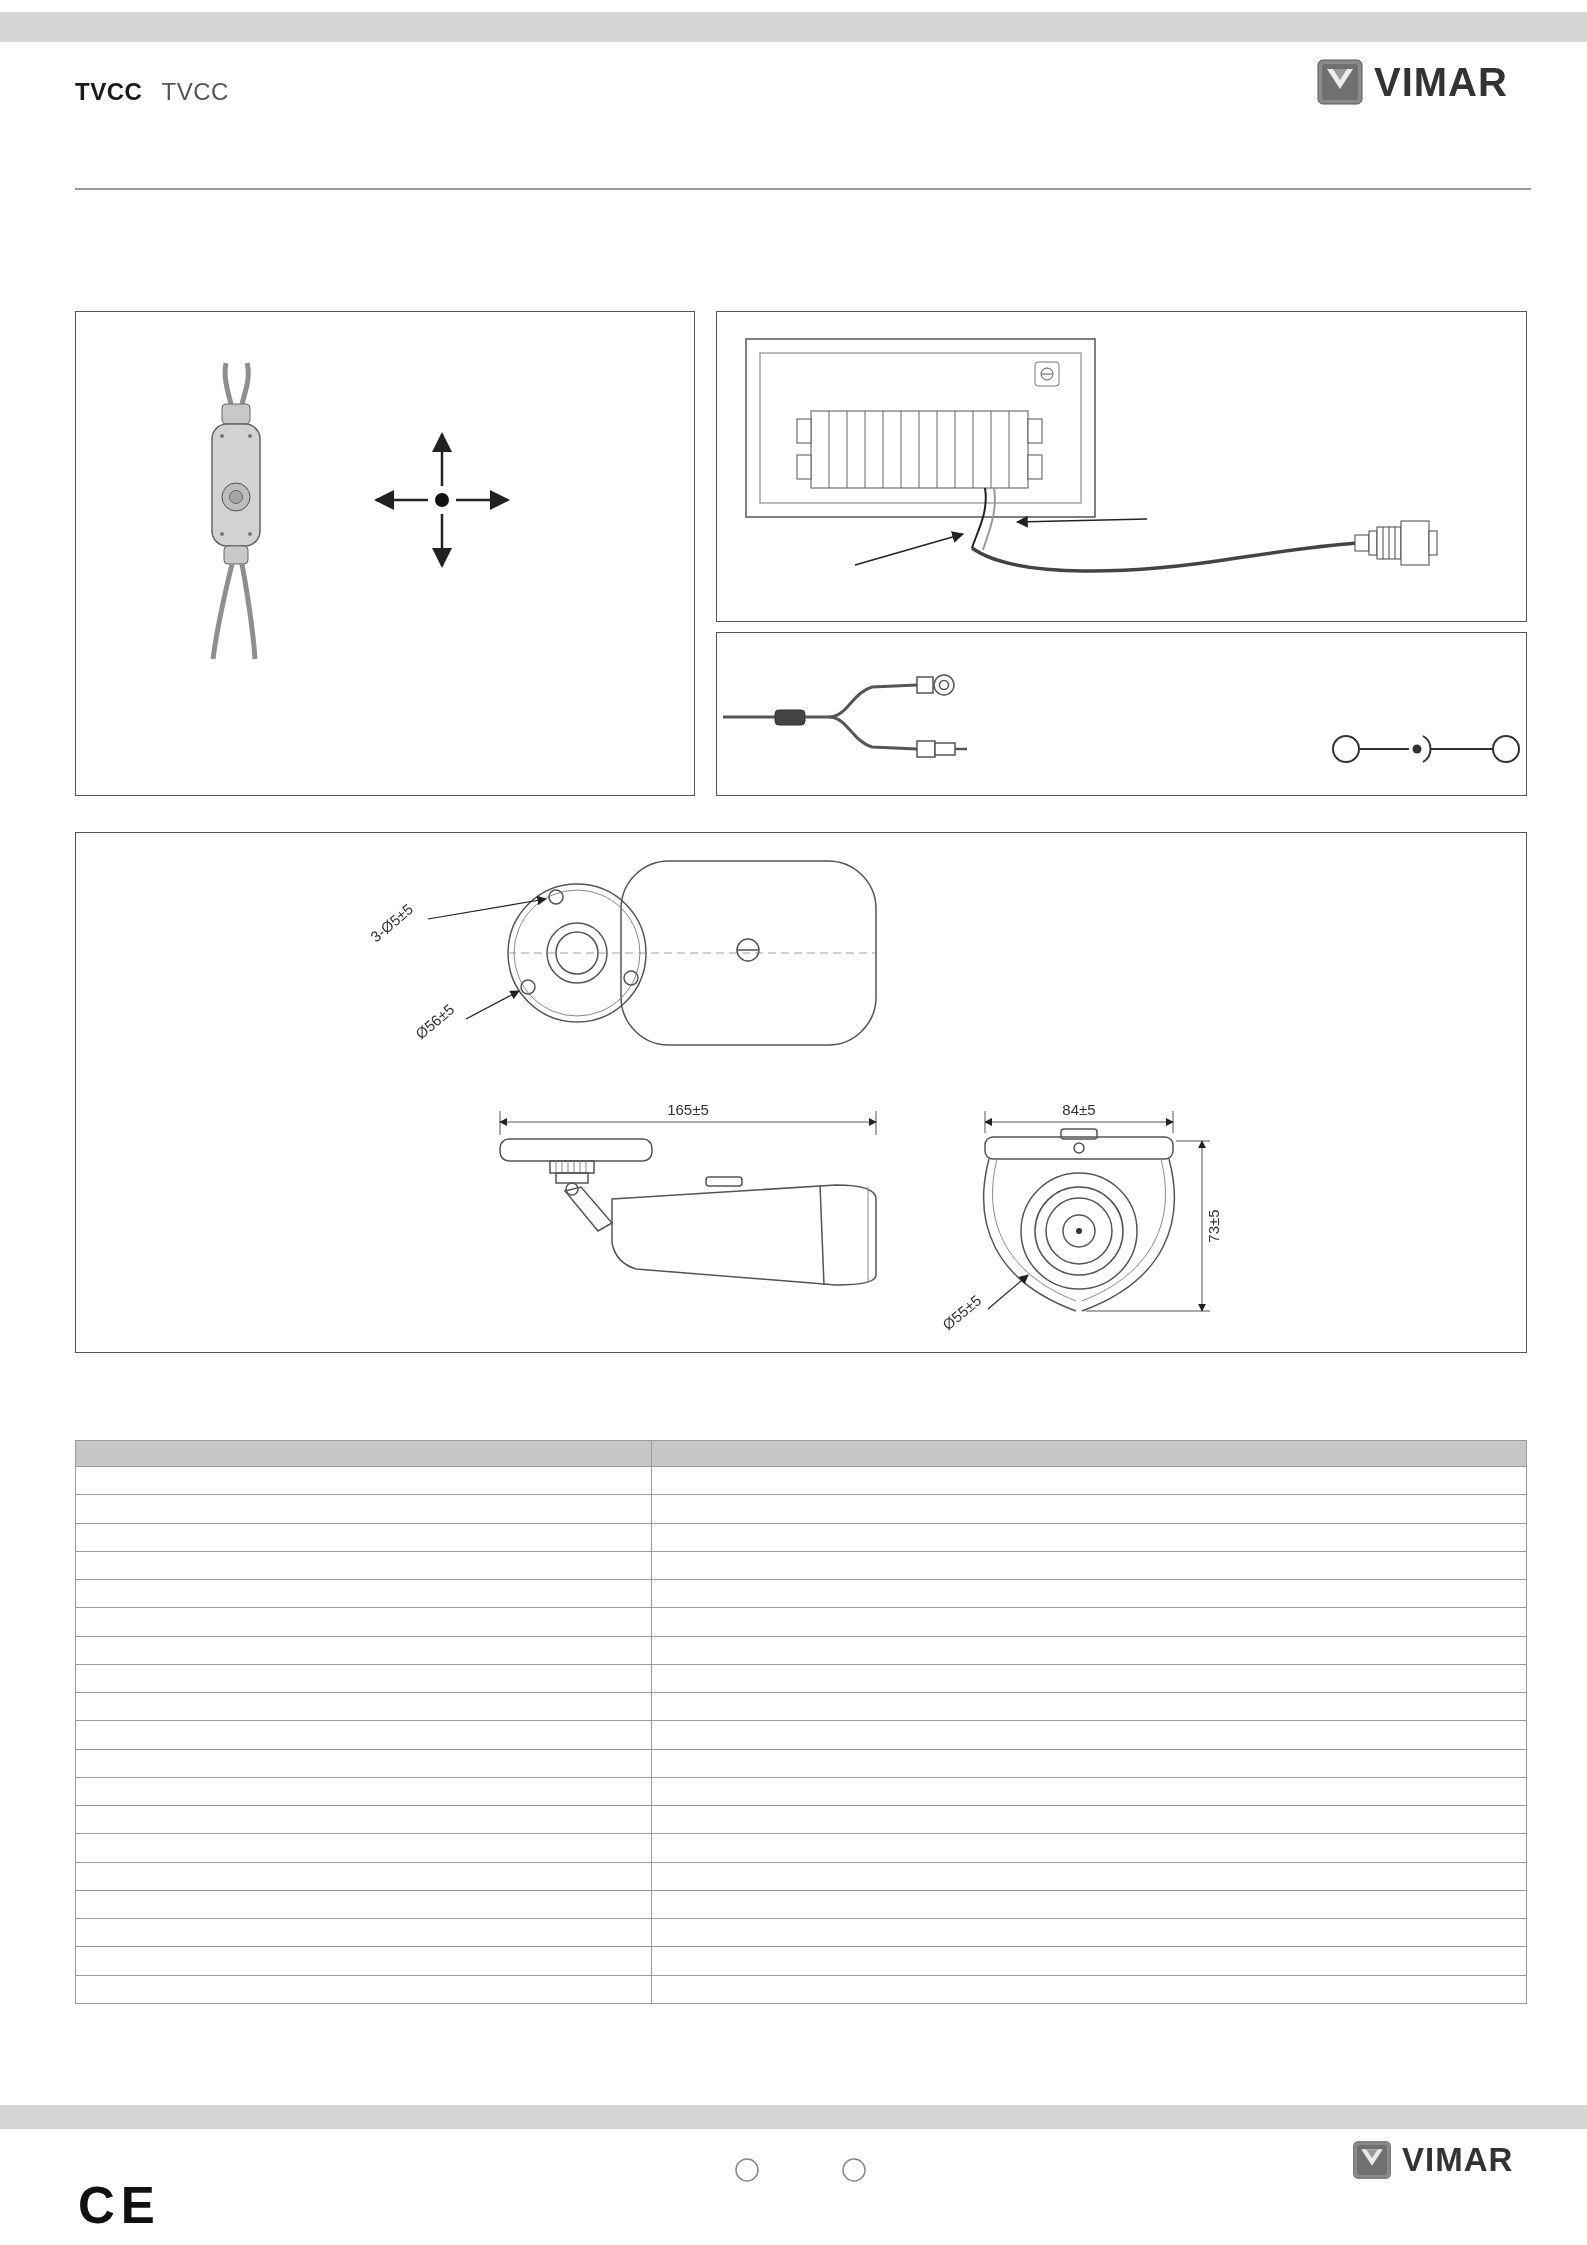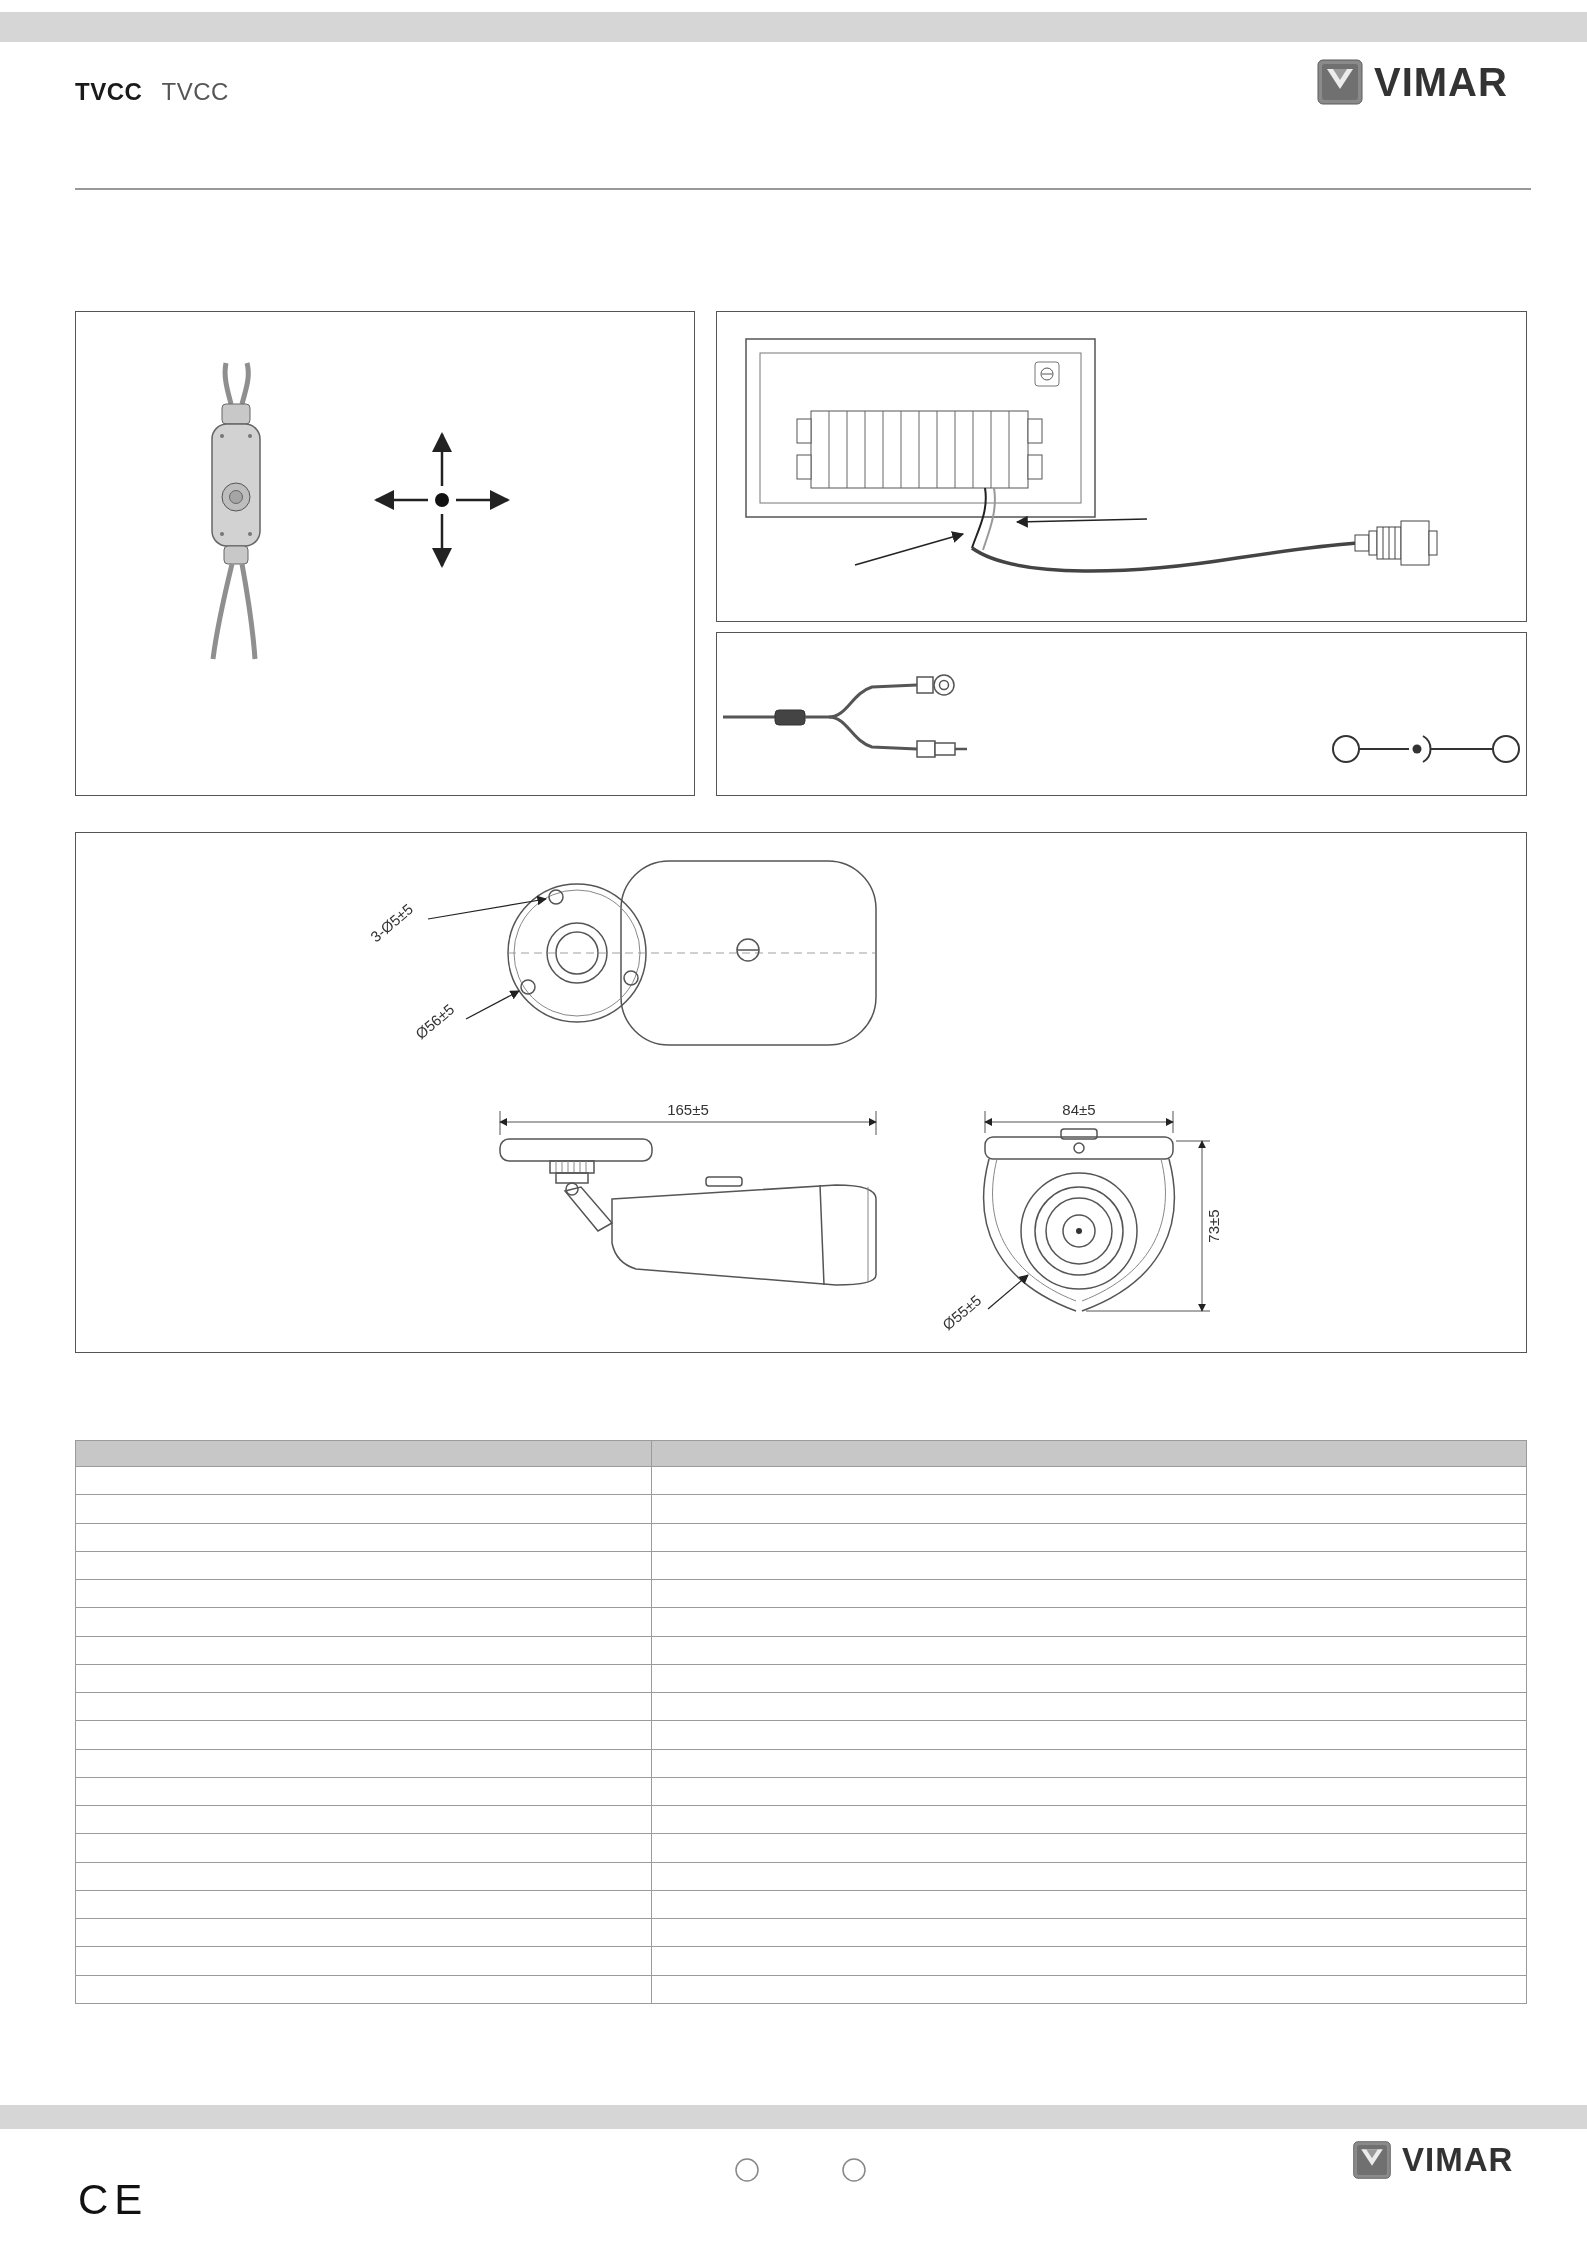--- a/index.html
+++ b/index.html
@@ -32,21 +32,21 @@
   svg { display:block; }
   svg text { font-family:"Liberation Sans", sans-serif; fill:#333; font-size:15px; }
 
   .spec-table { left:75px; top:1440px; width:1452px; height:564px;
                 border-collapse:collapse; table-layout:fixed; border:1px solid #777; }
   .spec-table th, .spec-table td { border:1px solid #9b9b9b; padding:0 8px; font-size:13px; }
   .spec-table thead tr { height:26px; }
   .spec-table th { background:#c7c7c7; }
 
   .pagedots { left:722px; top:2150px; }
-  .ce { left:78px; top:2176px; font-size:42px; letter-spacing:6px; color:#111; font-weight:400; }
+  .ce { left:78px; top:2176px; font-size:51px; letter-spacing:6px; color:#111; font-weight:700; }
 </style>
 </head>
 <body>
 
 <div class="page">
 
   <div class="abs topbar"></div>
 
   <div class="abs brand">
     <span class="b">TVCC</span>

